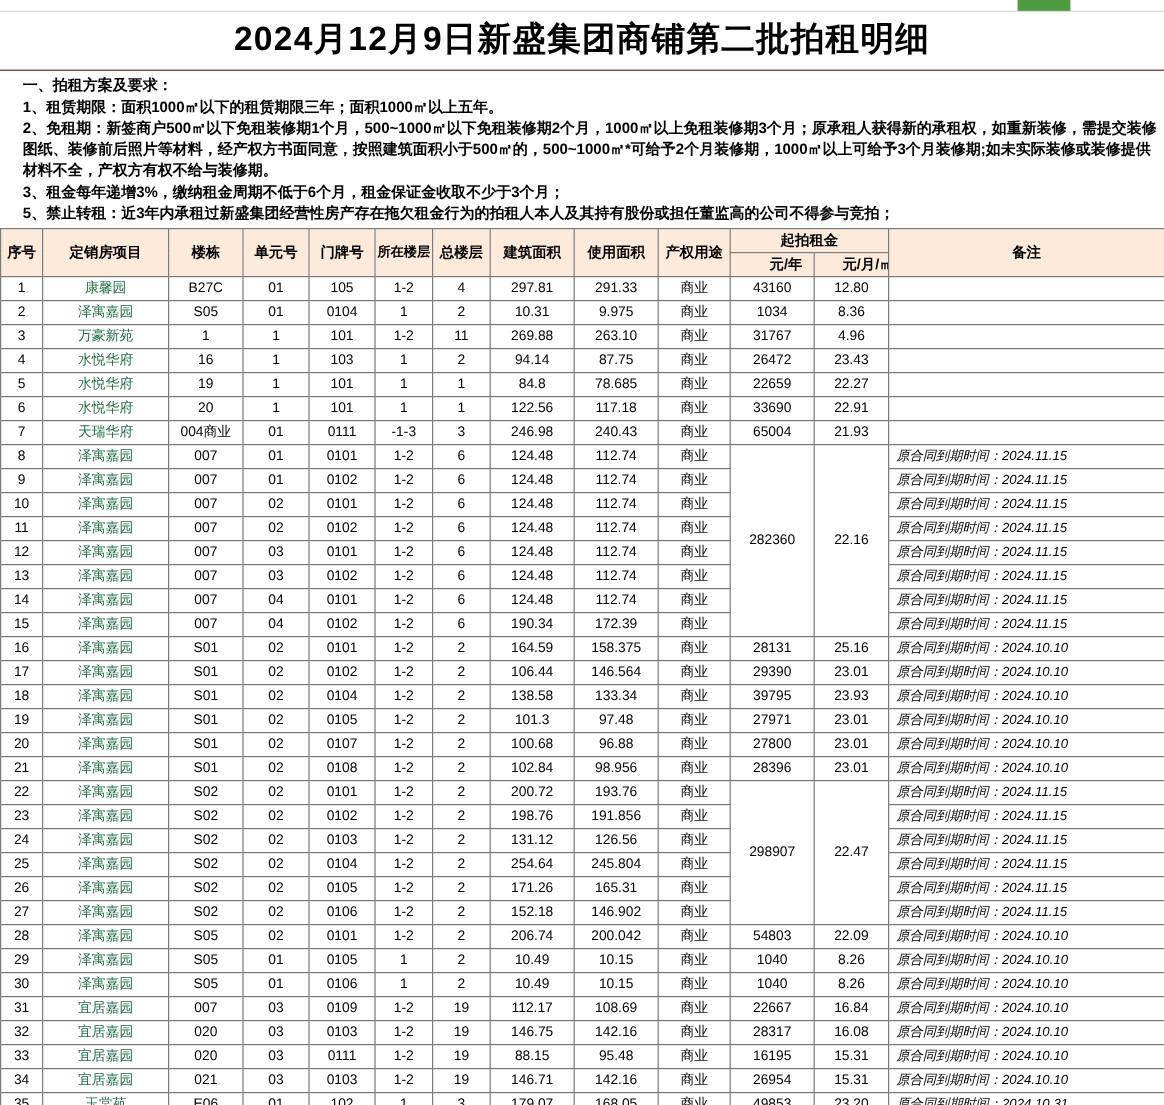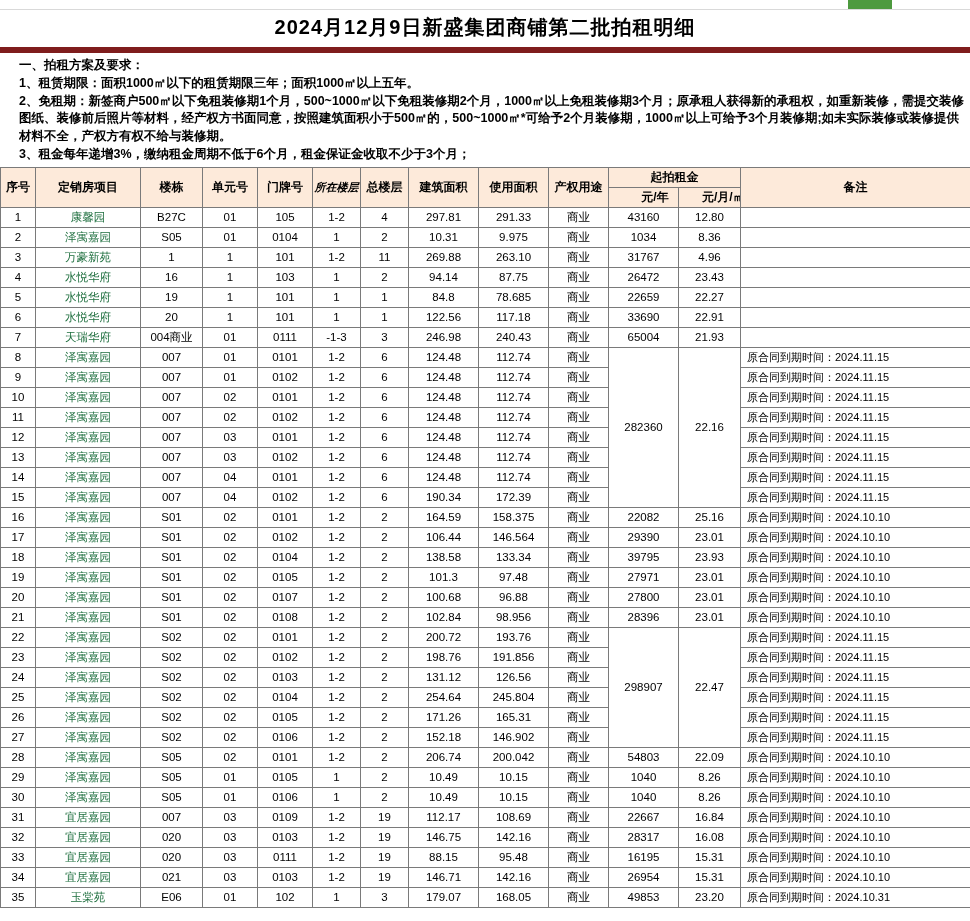--- a/index.html
+++ b/index.html
@@ -10,25 +10,25 @@
     color:#000;
   }
   .sheet{width:970px;position:relative;}
   
   .topbar{height:10px;background:#ffffff;position:relative;}
   .topbar .green{position:absolute;right:78px;top:0;width:44px;height:10px;background:#4d9a3f;}
   .topbar .line{position:absolute;left:0;right:0;bottom:0;height:1px;background:#d9d9d9;}
 
   .title{
     text-align:center;
-    font-size:20px;
+    font-size:28px;
     font-weight:bold;
     letter-spacing:1px;
     padding:4px 0 6px 0;
-    border-bottom:6px solid #7f1d1d;
+    border-bottom:1px solid #7f1d1d;
   }
   .notes{
     padding:4px 6px 3px 19px;
     font-size:12.5px;
     line-height:1.42;
     font-weight:bold;
   }
   .notes div{white-space:nowrap;overflow:hidden;}
 
   table{
@@ -48,39 +48,40 @@
     white-space:nowrap;
   }
   thead th{
     background:#fdeada;
     font-weight:bold;
     font-size:12px;
   }
   .hdr-sub{background:#fdeada;padding-left:23px;}
   tbody td{background:#ffffff;}
   td.proj{color:#1f6f3f;}
-  td.note{text-align:left;padding-left:6px;font-size:11px;}
+  td.note{text-align:left;padding-left:6px;font-size:11px;font-style:italic;}
 </style>
 </head>
 <body>
 
 <div class="sheet">
 
   <div class="topbar">
     <div class="green"></div>
     <div class="line"></div>
   </div>
 
   <div class="title">2024月12月9日新盛集团商铺第二批拍租明细</div>
 
   <div class="notes">
     <div>一、拍租方案及要求：</div>
     <div>1、租赁期限：面积1000㎡以下的租赁期限三年；面积1000㎡以上五年。</div>
     <div style="white-space:normal;">2、免租期：新签商户500㎡以下免租装修期1个月，500~1000㎡以下免租装修期2个月，1000㎡以上免租装修期3个月；原承租人获得新的承租权，如重新装修，需提交装修图纸、装修前后照片等材料，经产权方书面同意，按照建筑面积小于500㎡的，500~1000㎡*可给予2个月装修期，1000㎡以上可给予3个月装修期;如未实际装修或装修提供材料不全，产权方有权不给与装修期。</div>
     <div>3、租金每年递增3%，缴纳租金周期不低于6个月，租金保证金收取不少于3个月；</div>
+    <div>5、禁止转租：近3年内承租过新盛集团经营性房产存在拖欠租金行为的拍租人本人及其持有股份或担任董监高的公司不得参与竞拍；</div>
   </div>
 
   <table>
     <colgroup>
       <col style="width:35px">
         <col style="width:105px">
         <col style="width:62px">
         <col style="width:55px">
       <col style="width:55px">
         <col style="width:48px">
@@ -92,21 +93,21 @@
         <col style="width:62px">
       <col style="width:230px">
     </colgroup>
     <thead>
       <tr>
         <th rowspan="2">序号</th>
         <th rowspan="2">定销房项目</th>
         <th rowspan="2">楼栋</th>
         <th rowspan="2">单元号</th>
         <th rowspan="2">门牌号</th>
-        <th rowspan="2" style="line-height:13px;font-size:11px;font-style:italic;">所在楼层</th>
+        <th rowspan="2" style="line-height:13px;font-size:11px;">所在楼层</th>
         <th rowspan="2">总楼层</th>
         <th rowspan="2">建筑面积</th>
         <th rowspan="2">使用面积</th>
         <th rowspan="2">产权用途</th>
         <th colspan="2">起拍租金</th>
         <th rowspan="2">备注</th>
       </tr>
       <tr>
         <th class="hdr-sub">元/年</th>
         <th class="hdr-sub">元/月/㎡</th>
@@ -328,21 +329,21 @@
           <td>16</td>
           <td class="proj">泽寓嘉园</td>
           <td>S01</td>
           <td>02</td>
           <td>0101</td>
           <td>1-2</td>
           <td>2</td>
           <td>164.59</td>
           <td>158.375</td>
           <td>商业</td>
-          <td>22082</td>
+          <td>28131</td>
           <td>25.16</td>
           <td class="note">原合同到期时间：2024.10.10</td>
         </tr>
         <tr>
           <td>17</td>
           <td class="proj">泽寓嘉园</td>
           <td>S01</td>
           <td>02</td>
           <td>0102</td>
           <td>1-2</td>

